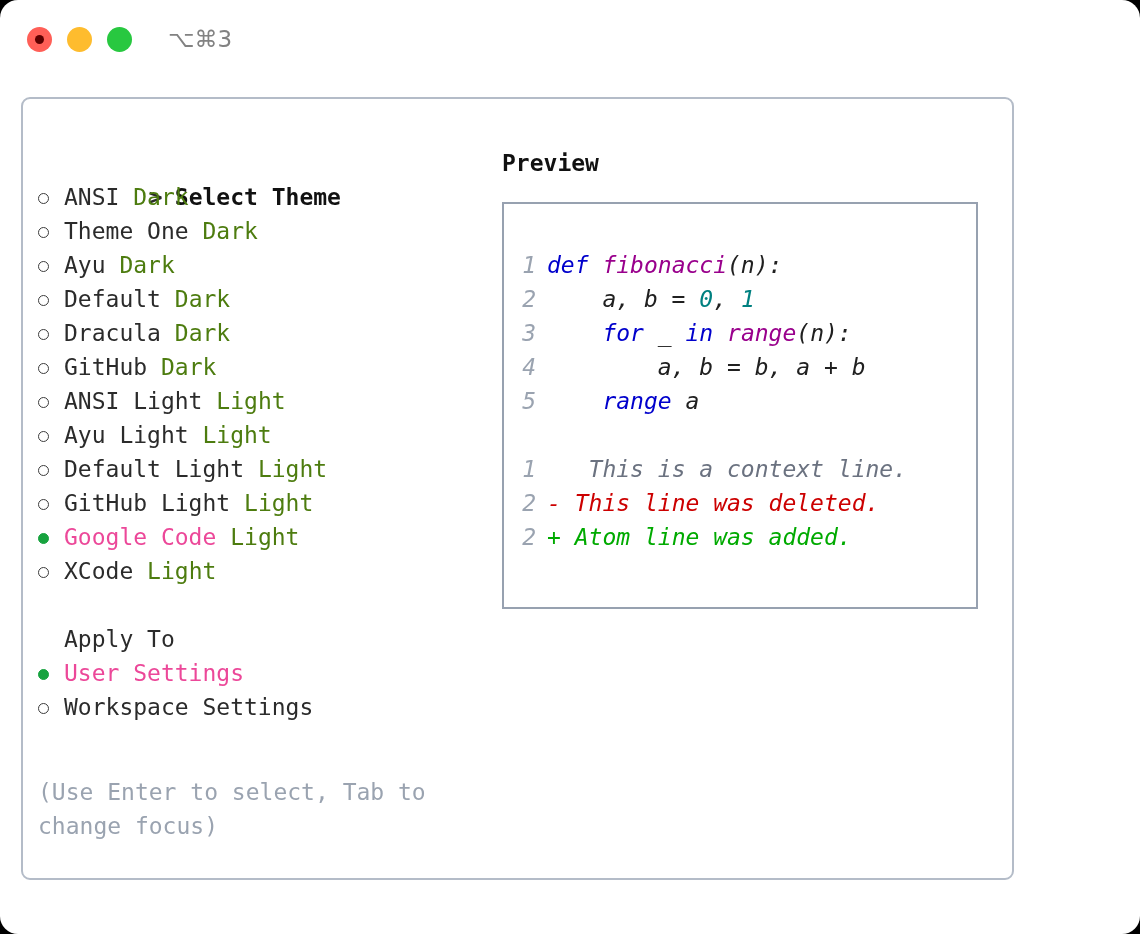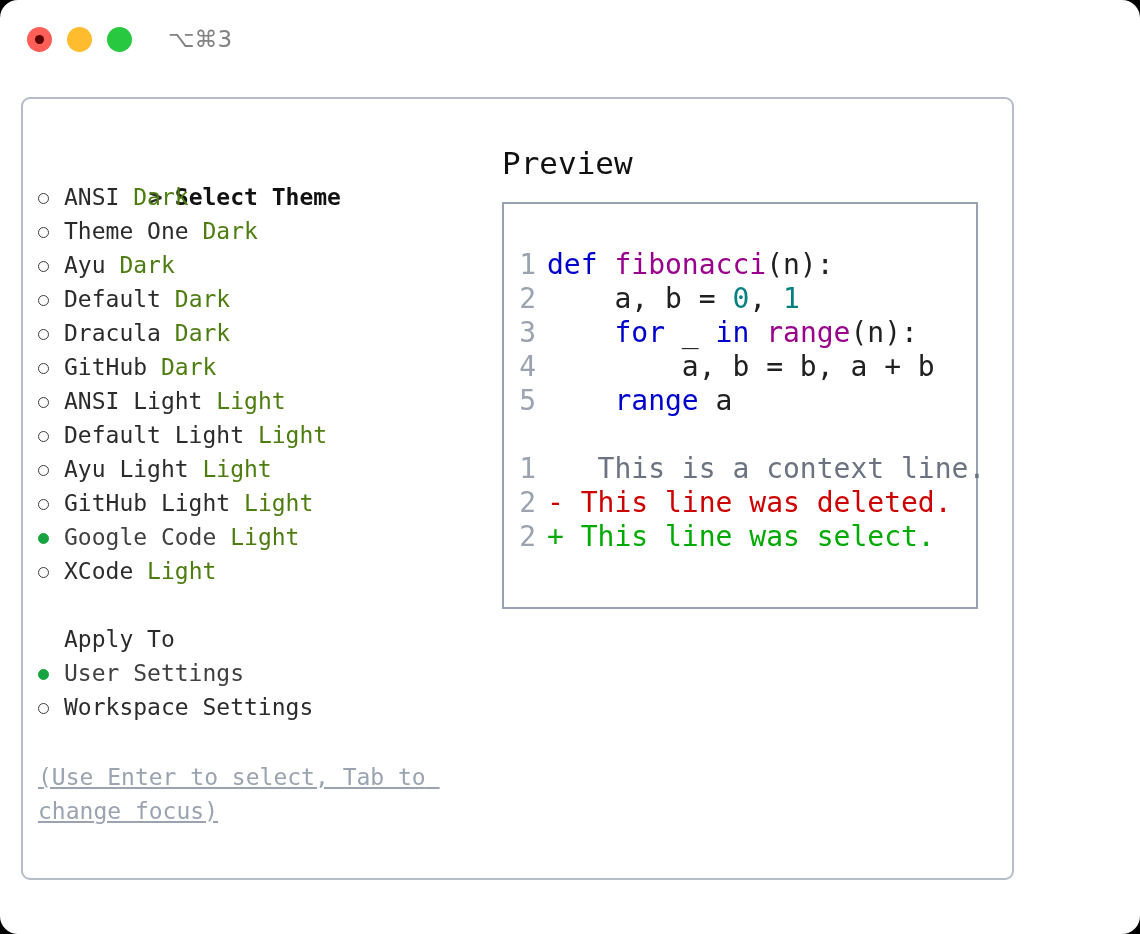--- a/index.html
+++ b/index.html
@@ -113,58 +113,57 @@
     border: 1.6px solid #3c3c3c;
     box-sizing: border-box;
     vertical-align: 1px;
     background: transparent;
   }
   .bullet.filled {
     background: #17a33f;
     border-color: #17a33f;
   }
 
-  .row.selected .label { color: #404040; }
+  .row.selected .label { color: #ec4899; }
 
   .label { color: #2b2b2b; }
   .tag   { color: #4d7c0f; }
 
   .spacer { height: 34px; }
 
   #apply-title {
     height: 34px;
     line-height: 34px;
     font-size: 23px;
     color: #2b2b2b;
     padding-left: 26px;
     white-space: pre;
   }
 
   #hint {
-    margin-top: 36px;
+    margin-top: 51px;
     font-size: 23px;
     line-height: 34px;
     color: #9aa3b0;
     width: 412px;
     white-space: pre-wrap;
-    text-decoration: underline;
   }
 
   
   #right-col {
     position: absolute;
     left: 479px;
     top: 47px;
     width: 500px;
   }
 
   #preview-title {
-    font-size: 31px;
-    line-height: 34px;
-    font-weight: normal;
+    font-size: 23px;
+    line-height: 34px;
+    font-weight: bold;
     color: #111111;
     margin-bottom: 22px;
     white-space: pre;
   }
 
   #preview-box {
     position: relative;
     width: 476px;
     height: 407px;
     border: 2px solid #97a1b0;
@@ -173,24 +172,25 @@
   }
 
   #code-area {
     position: absolute;
     left: 12px;
     top: 44px;
     width: 450px;
   }
 
   .code-line {
-    font-size: 28px;
+    font-size: 23px;
     line-height: 34px;
     white-space: pre;
     color: #202020;
+    font-style: italic;
   }
   .ln {
     display: inline-block;
     width: 20px;
     text-align: right;
     color: #9aa3b0;
     margin-right: 11px;
   }
 
   .kw  { color: #0000cc; }
@@ -226,22 +226,22 @@
       </div>
 
       <div id="theme-rows">
           <div class="row"><span class="marker"><span class="bullet"></span></span><span class="label">ANSI</span><span> </span><span class="tag">Dark</span></div>
           <div class="row"><span class="marker"><span class="bullet"></span></span><span class="label">Theme One</span><span> </span><span class="tag">Dark</span></div>
           <div class="row"><span class="marker"><span class="bullet"></span></span><span class="label">Ayu</span><span> </span><span class="tag">Dark</span></div>
           <div class="row"><span class="marker"><span class="bullet"></span></span><span class="label">Default</span><span> </span><span class="tag">Dark</span></div>
           <div class="row"><span class="marker"><span class="bullet"></span></span><span class="label">Dracula</span><span> </span><span class="tag">Dark</span></div>
           <div class="row"><span class="marker"><span class="bullet"></span></span><span class="label">GitHub</span><span> </span><span class="tag">Dark</span></div>
           <div class="row"><span class="marker"><span class="bullet"></span></span><span class="label">ANSI Light</span><span> </span><span class="tag">Light</span></div>
+          <div class="row"><span class="marker"><span class="bullet"></span></span><span class="label">Ayu Light</span><span> </span><span class="tag">Light</span></div>
           <div class="row"><span class="marker"><span class="bullet"></span></span><span class="label">Default Light</span><span> </span><span class="tag">Light</span></div>
-          <div class="row"><span class="marker"><span class="bullet"></span></span><span class="label">Ayu Light</span><span> </span><span class="tag">Light</span></div>
           <div class="row"><span class="marker"><span class="bullet"></span></span><span class="label">GitHub Light</span><span> </span><span class="tag">Light</span></div>
           <div class="row selected"><span class="marker"><span class="bullet filled"></span></span><span class="label">Google Code</span><span> </span><span class="tag">Light</span></div>
           <div class="row"><span class="marker"><span class="bullet"></span></span><span class="label">XCode</span><span> </span><span class="tag">Light</span></div>
         </div>
 
       <div class="spacer"></div>
 
       <div id="apply-title">Apply To</div>
 
       <div id="apply-rows">
@@ -261,20 +261,20 @@
               <div class="code-line"><span class="ln">1</span><span class="kw">def </span><span class="fn">fibonacci</span><span class="pl">(n):</span></div>
               <div class="code-line"><span class="ln">2</span><span class="pl">    a, b = </span><span class="num">0</span><span class="pl">, </span><span class="num">1</span></div>
               <div class="code-line"><span class="ln">3</span><span class="pl">    </span><span class="kw">for</span><span class="pl"> _ </span><span class="kw">in</span><span class="pl"> </span><span class="fn">range</span><span class="pl">(n):</span></div>
               <div class="code-line"><span class="ln">4</span><span class="pl">        a, b = b, a + b</span></div>
               <div class="code-line"><span class="ln">5</span><span class="pl">    </span><span class="kw">range</span><span class="pl"> a</span></div>
             </div>
           <div class="diff-gap"></div>
           <div id="diff-lines">
               <div class="code-line"><span class="ln">1</span><span class="diff-ctx"> </span><span class="diff-ctx">  This is a context line.</span></div>
               <div class="code-line"><span class="ln">2</span><span class="diff-del">-</span><span class="diff-del"> This line was deleted.</span></div>
-              <div class="code-line"><span class="ln">2</span><span class="diff-add">+</span><span class="diff-add"> This line was select.</span></div>
+              <div class="code-line"><span class="ln">2</span><span class="diff-add">+</span><span class="diff-add"> Atom line was added.</span></div>
             </div>
         </div>
       </div>
     </div>
 
   </div>
 </div>
 
 </body></html>

